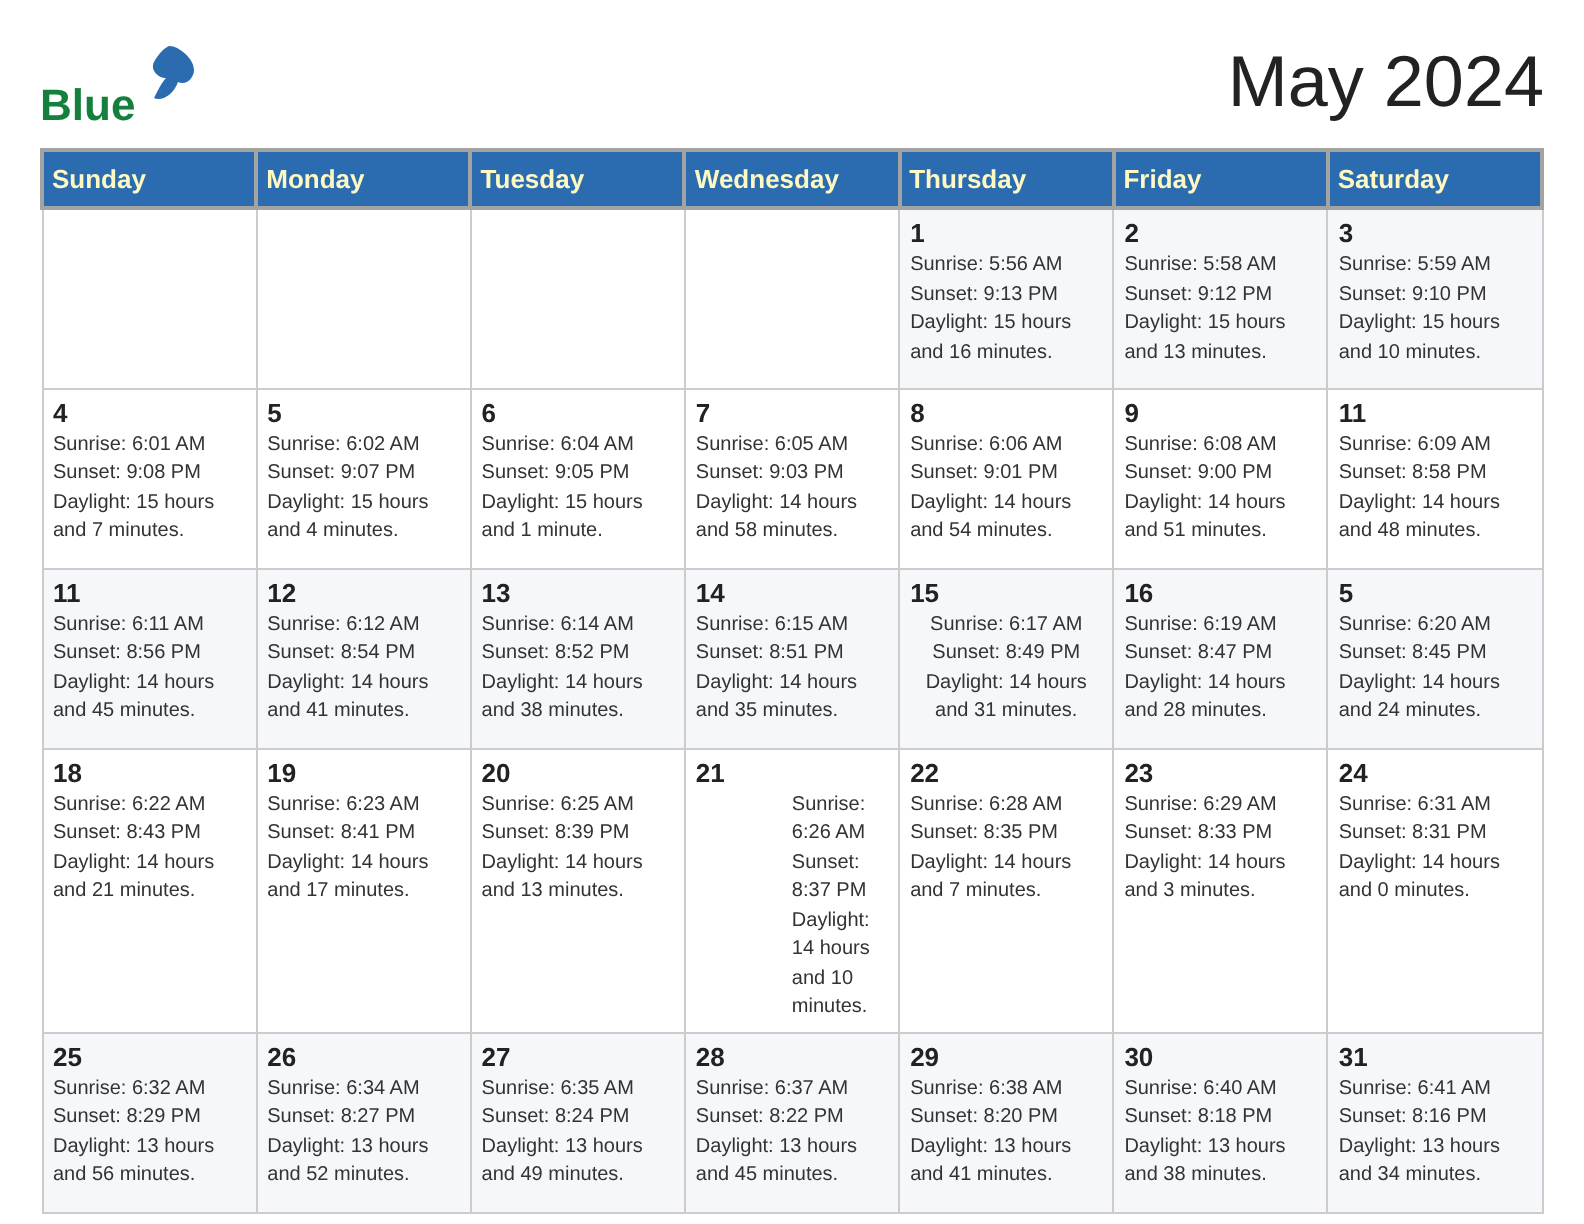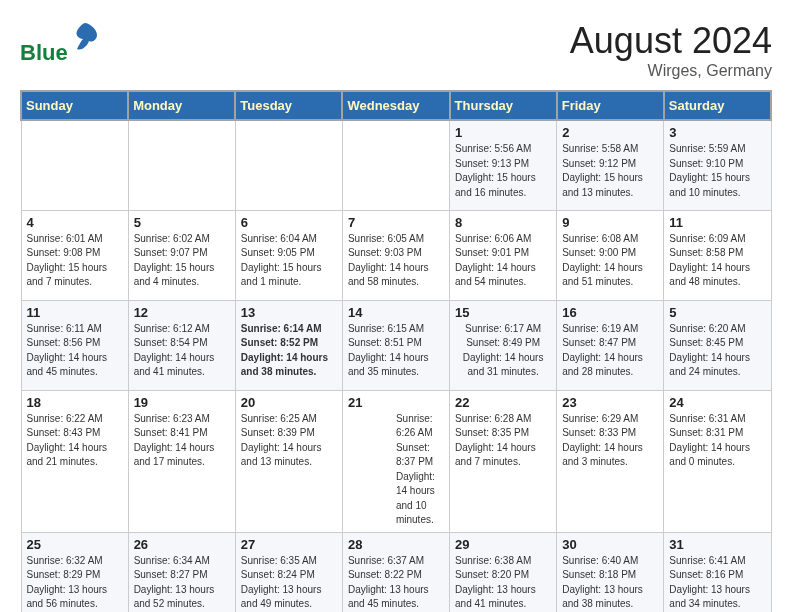--- a/index.html
+++ b/index.html
@@ -90,22 +90,21 @@
       <span class="logo-text">
         <br>
         <span class="blue">Blue</span>
       </span>
       <svg width="28" height="32" viewBox="0 0 28 32" style="margin-left:3px;margin-top:-10px;">
         <path d="M14 2 C18 2, 26 8, 26 14 C26 18, 22 22, 18 20 C16 26, 10 30, 6 28 C8 24, 10 20, 12 18 C8 18, 4 14, 6 10 C8 6, 12 2, 14 2Z" fill="#2b6cb0"></path>
       </svg>
     </div>
   </div>
   <div class="title-block">
-    <div class="month-year">August 2024</div>
-    <div class="location">Wirges, Germany</div>
+    <div class="month-year">May 2024</div>
   </div>
 </div>
 
 <table>
   <thead>
     <tr>
     <th>Sunday</th>
         <th>Monday</th>
         <th>Tuesday</th>
         <th>Wednesday</th>
@@ -203,21 +202,21 @@
         </td>
         <td>
           <div class="day-num">12</div>
           <div class="day-info" style="white-space: pre-line;">Sunrise: 6:12 AM
 Sunset: 8:54 PM
 Daylight: 14 hours
 and 41 minutes.</div>
         </td>
         <td>
           <div class="day-num">13</div>
-          <div class="day-info" style="white-space: pre-line; font-weight: bold;">Sunrise: 6:14 AM
+          <div class="day-info" style="white-space: pre-line;">Sunrise: 6:14 AM
 Sunset: 8:52 PM
 Daylight: 14 hours
 and 38 minutes.</div>
         </td>
         <td>
           <div class="day-num">14</div>
           <div class="day-info" style="white-space: pre-line;">Sunrise: 6:15 AM
 Sunset: 8:51 PM
 Daylight: 14 hours
 and 35 minutes.</div>

